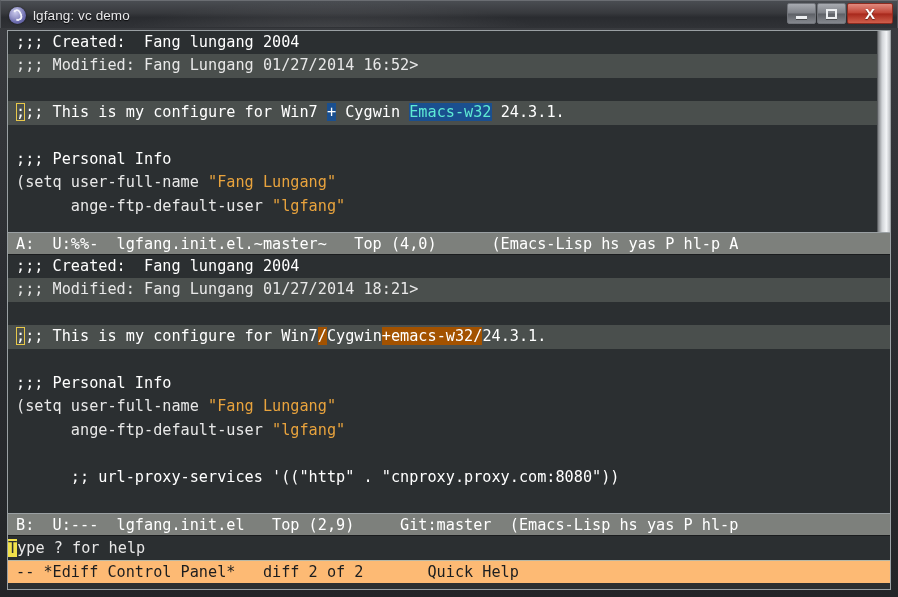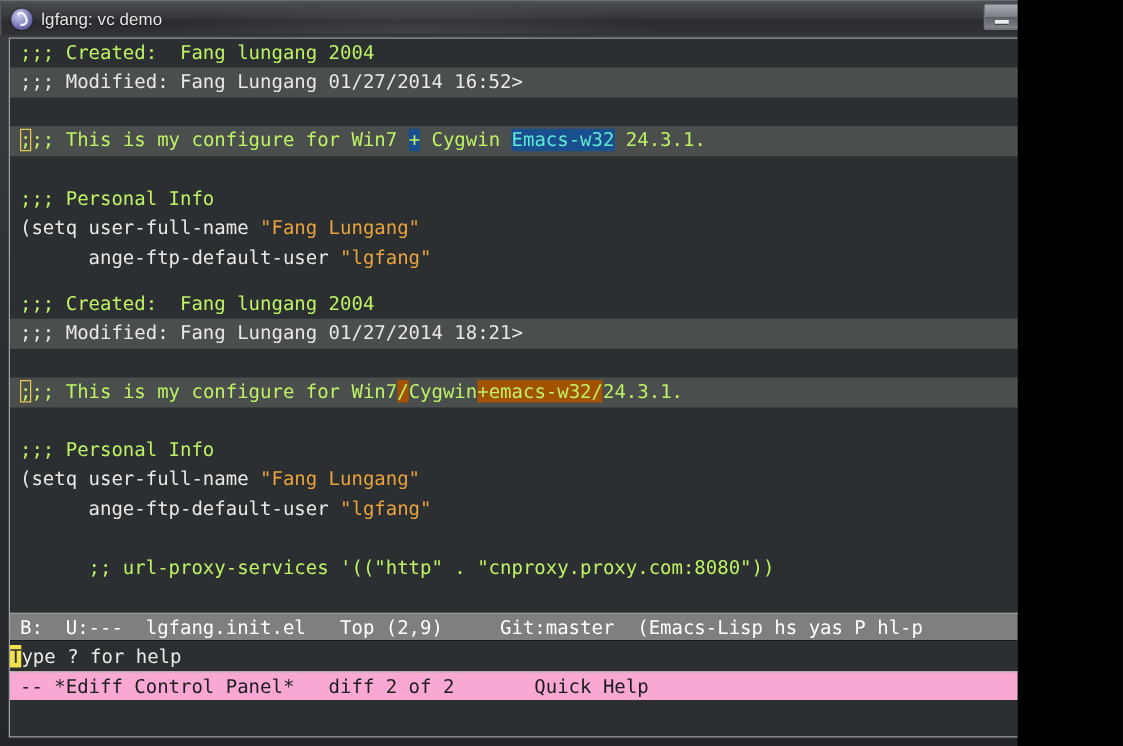--- a/index.html
+++ b/index.html
@@ -6,21 +6,21 @@
   html, body {
     margin: 0;
     padding: 0;
     background: #000;
   }
   body {
     font-family: "DejaVu Sans Mono", monospace;
   }
   .window {
     position: relative;
-    width: 814px;
+    width: 898px;
     height: 597px;
     overflow: hidden;
     background: linear-gradient(180deg, #3a3c40 0%, #2b2d31 50%, #232528 100%);
     box-sizing: border-box;
   }
   
   .titlebar {
     position: absolute;
     top: 0; left: 0;
     width: 898px;
@@ -132,21 +132,21 @@
     overflow: hidden;
   }
   .code {
     font-family: "DejaVu Sans Mono", monospace;
     font-size: 15.2px;
     line-height: 23.4px;
     white-space: pre;
     padding-left: 8px;
   }
   .ln { height: 23.4px; display: block; }
-  .green { color: #bef264; }
+  .green { color: #ffffff; }
   .white { color: #e8e8e8; }
   .str   { color: #e8a33d; }
   .cyan  { color: #5eead4; }
   .hl-blue  { background: #1a4f8f; }
   .hl-orange{ background: #a35200; }
   .cursor-hollow {
     outline: 1px solid #e8c84a;
     outline-offset: -1px;
   }
   .cursor-solid {
@@ -165,21 +165,21 @@
     padding-left: 8px;
     box-sizing: border-box;
     border-top: 1px solid #9aa0a3;
     border-bottom: 1px solid #1a1c1e;
   }
   .modeline.inactive {
     background: #7d807c;
     color: #ffffff;
   }
   .modeline.active-cream {
-    background: #f9a8d4;
+    background: #fdba74;
     color: #1b1d1f;
     border-top: 1px solid #b9b8a5;
     border-bottom: none;
   }
   .scrollbar {
     position: absolute;
     right: 0; top: 0;
     width: 13px;
     height: 100%;
     background: linear-gradient(90deg, #7c7f82 0%, #d2d5d8 35%, #f2f4f6 70%, #bfc2c5 100%);
@@ -220,20 +220,21 @@
       </div>
     </div>
   </div>
 
   <div class="frame">
 
     <div class="buffer" id="bufA" style="height:201px;">
       <div class="code" id="bufA-code"><div class="ln"><span class="green">;;; Created:  Fang lungang 2004</span></div><div class="ln" style="background: rgb(74, 79, 77); margin-left: -8px; padding-left: 8px;"><span class="white">;;; Modified: Fang Lungang 01/27/2014 16:52&gt;</span></div><div class="ln"><span class="green"></span></div><div class="ln" style="background: rgb(74, 79, 77); margin-left: -8px; padding-left: 8px;"><span class="green cursor-hollow">;</span><span class="green">;; This is my configure for Win7 </span><span class="green hl-blue">+</span><span class="green"> Cygwin </span><span class="cyan hl-blue">Emacs-w32</span><span class="green"> 24.3.1.</span></div><div class="ln"><span class="green"></span></div><div class="ln"><span class="green">;;; Personal Info</span></div><div class="ln"><span class="white">(setq user-full-name </span><span class="str">"Fang Lungang"</span></div><div class="ln"><span class="white">      ange-ftp-default-user </span><span class="str">"lgfang"</span></div></div>
       <div class="scrollbar"></div>
     </div>
+    <div class="modeline inactive" id="mlA">A:  U:%%-  lgfang.init.el.~master~   Top (4,0)      (Emacs-Lisp hs yas P hl-p A</div>
 
     <div class="buffer" id="bufB" style="height:258px;">
       <div class="code" id="bufB-code"><div class="ln"><span class="green">;;; Created:  Fang lungang 2004</span></div><div class="ln" style="background: rgb(74, 79, 77); margin-left: -8px; padding-left: 8px;"><span class="white">;;; Modified: Fang Lungang 01/27/2014 18:21&gt;</span></div><div class="ln"><span class="green"></span></div><div class="ln" style="background: rgb(74, 79, 77); margin-left: -8px; padding-left: 8px;"><span class="green cursor-hollow">;</span><span class="green">;; This is my configure for Win7</span><span class="green hl-orange">/</span><span class="green">Cygwin</span><span class="green hl-orange">+emacs-w32/</span><span class="green">24.3.1.</span></div><div class="ln"><span class="green"></span></div><div class="ln"><span class="green">;;; Personal Info</span></div><div class="ln"><span class="white">(setq user-full-name </span><span class="str">"Fang Lungang"</span></div><div class="ln"><span class="white">      ange-ftp-default-user </span><span class="str">"lgfang"</span></div><div class="ln"><span class="green"></span></div><div class="ln"><span class="green">      ;; url-proxy-services '(("http" . "cnproxy.proxy.com:8080"))</span></div></div>
     </div>
     <div class="modeline inactive" id="mlB">B:  U:---  lgfang.init.el   Top (2,9)     Git:master  (Emacs-Lisp hs yas P hl-p</div>
 
     <div class="minibuf"><span class="cursor-solid">T</span><span>ype ? for help</span></div>
     <div class="modeline active-cream">-- *Ediff Control Panel*   diff 2 of 2       Quick Help</div>
 
   </div>

